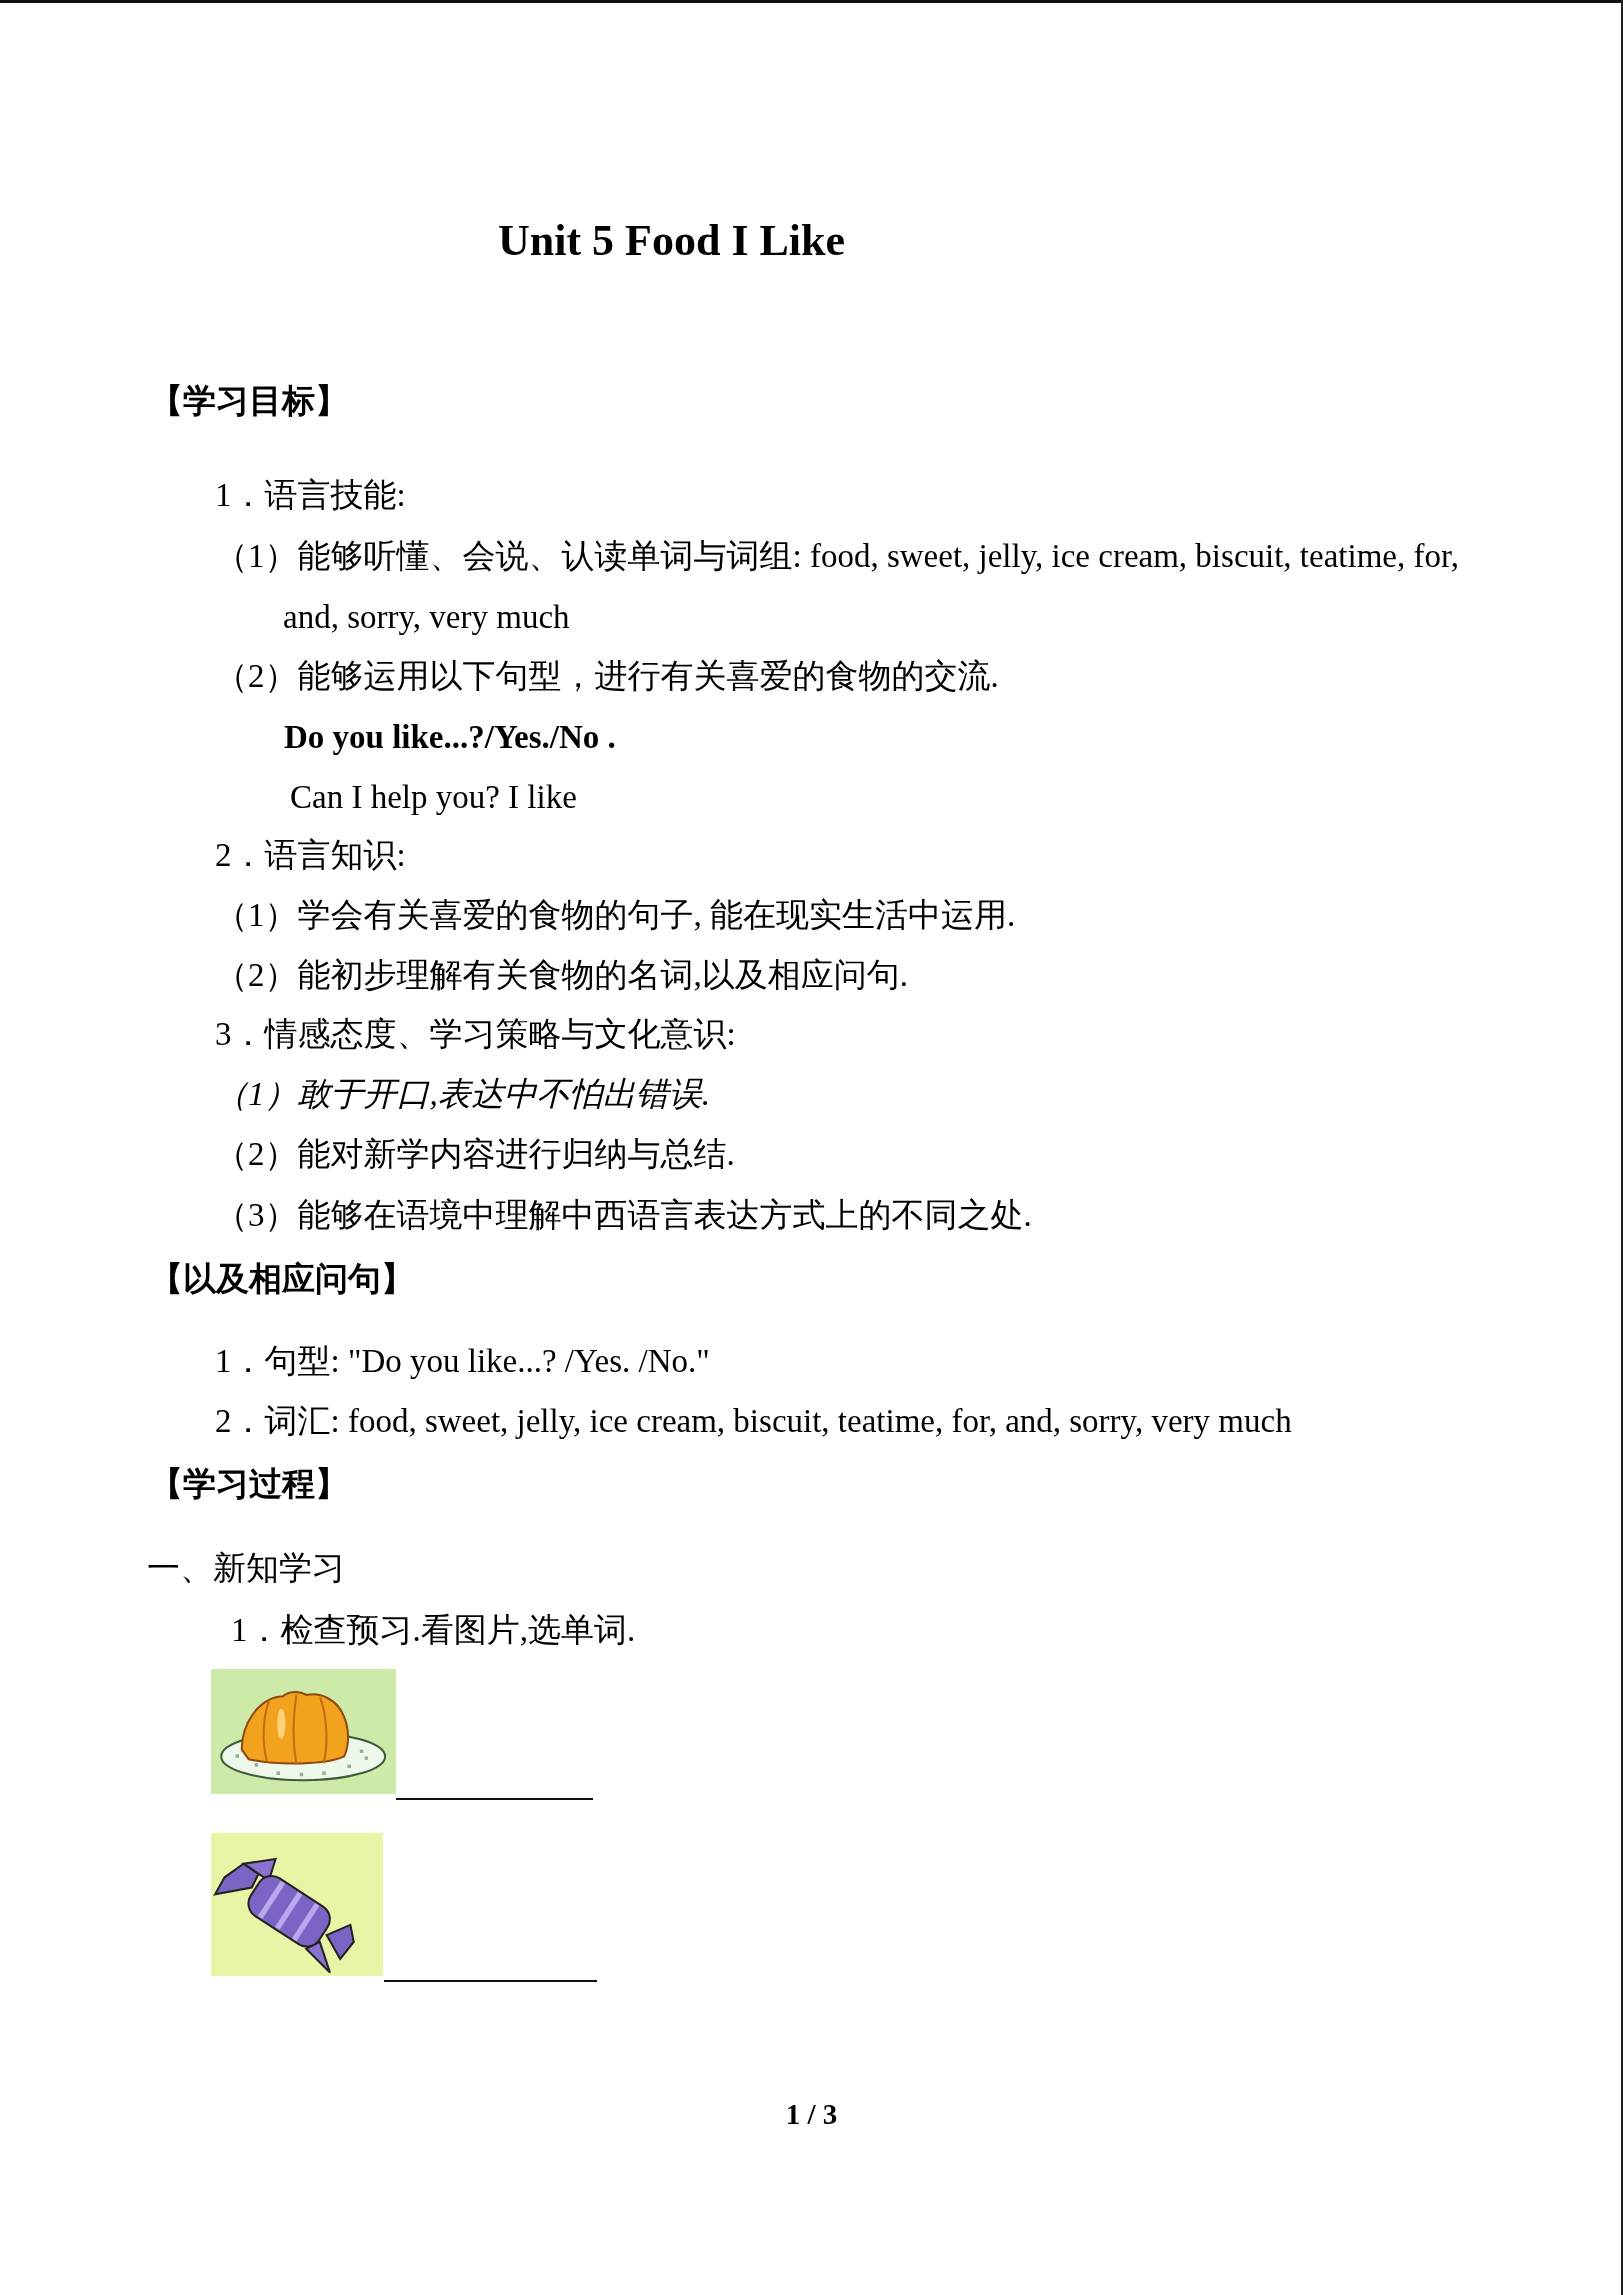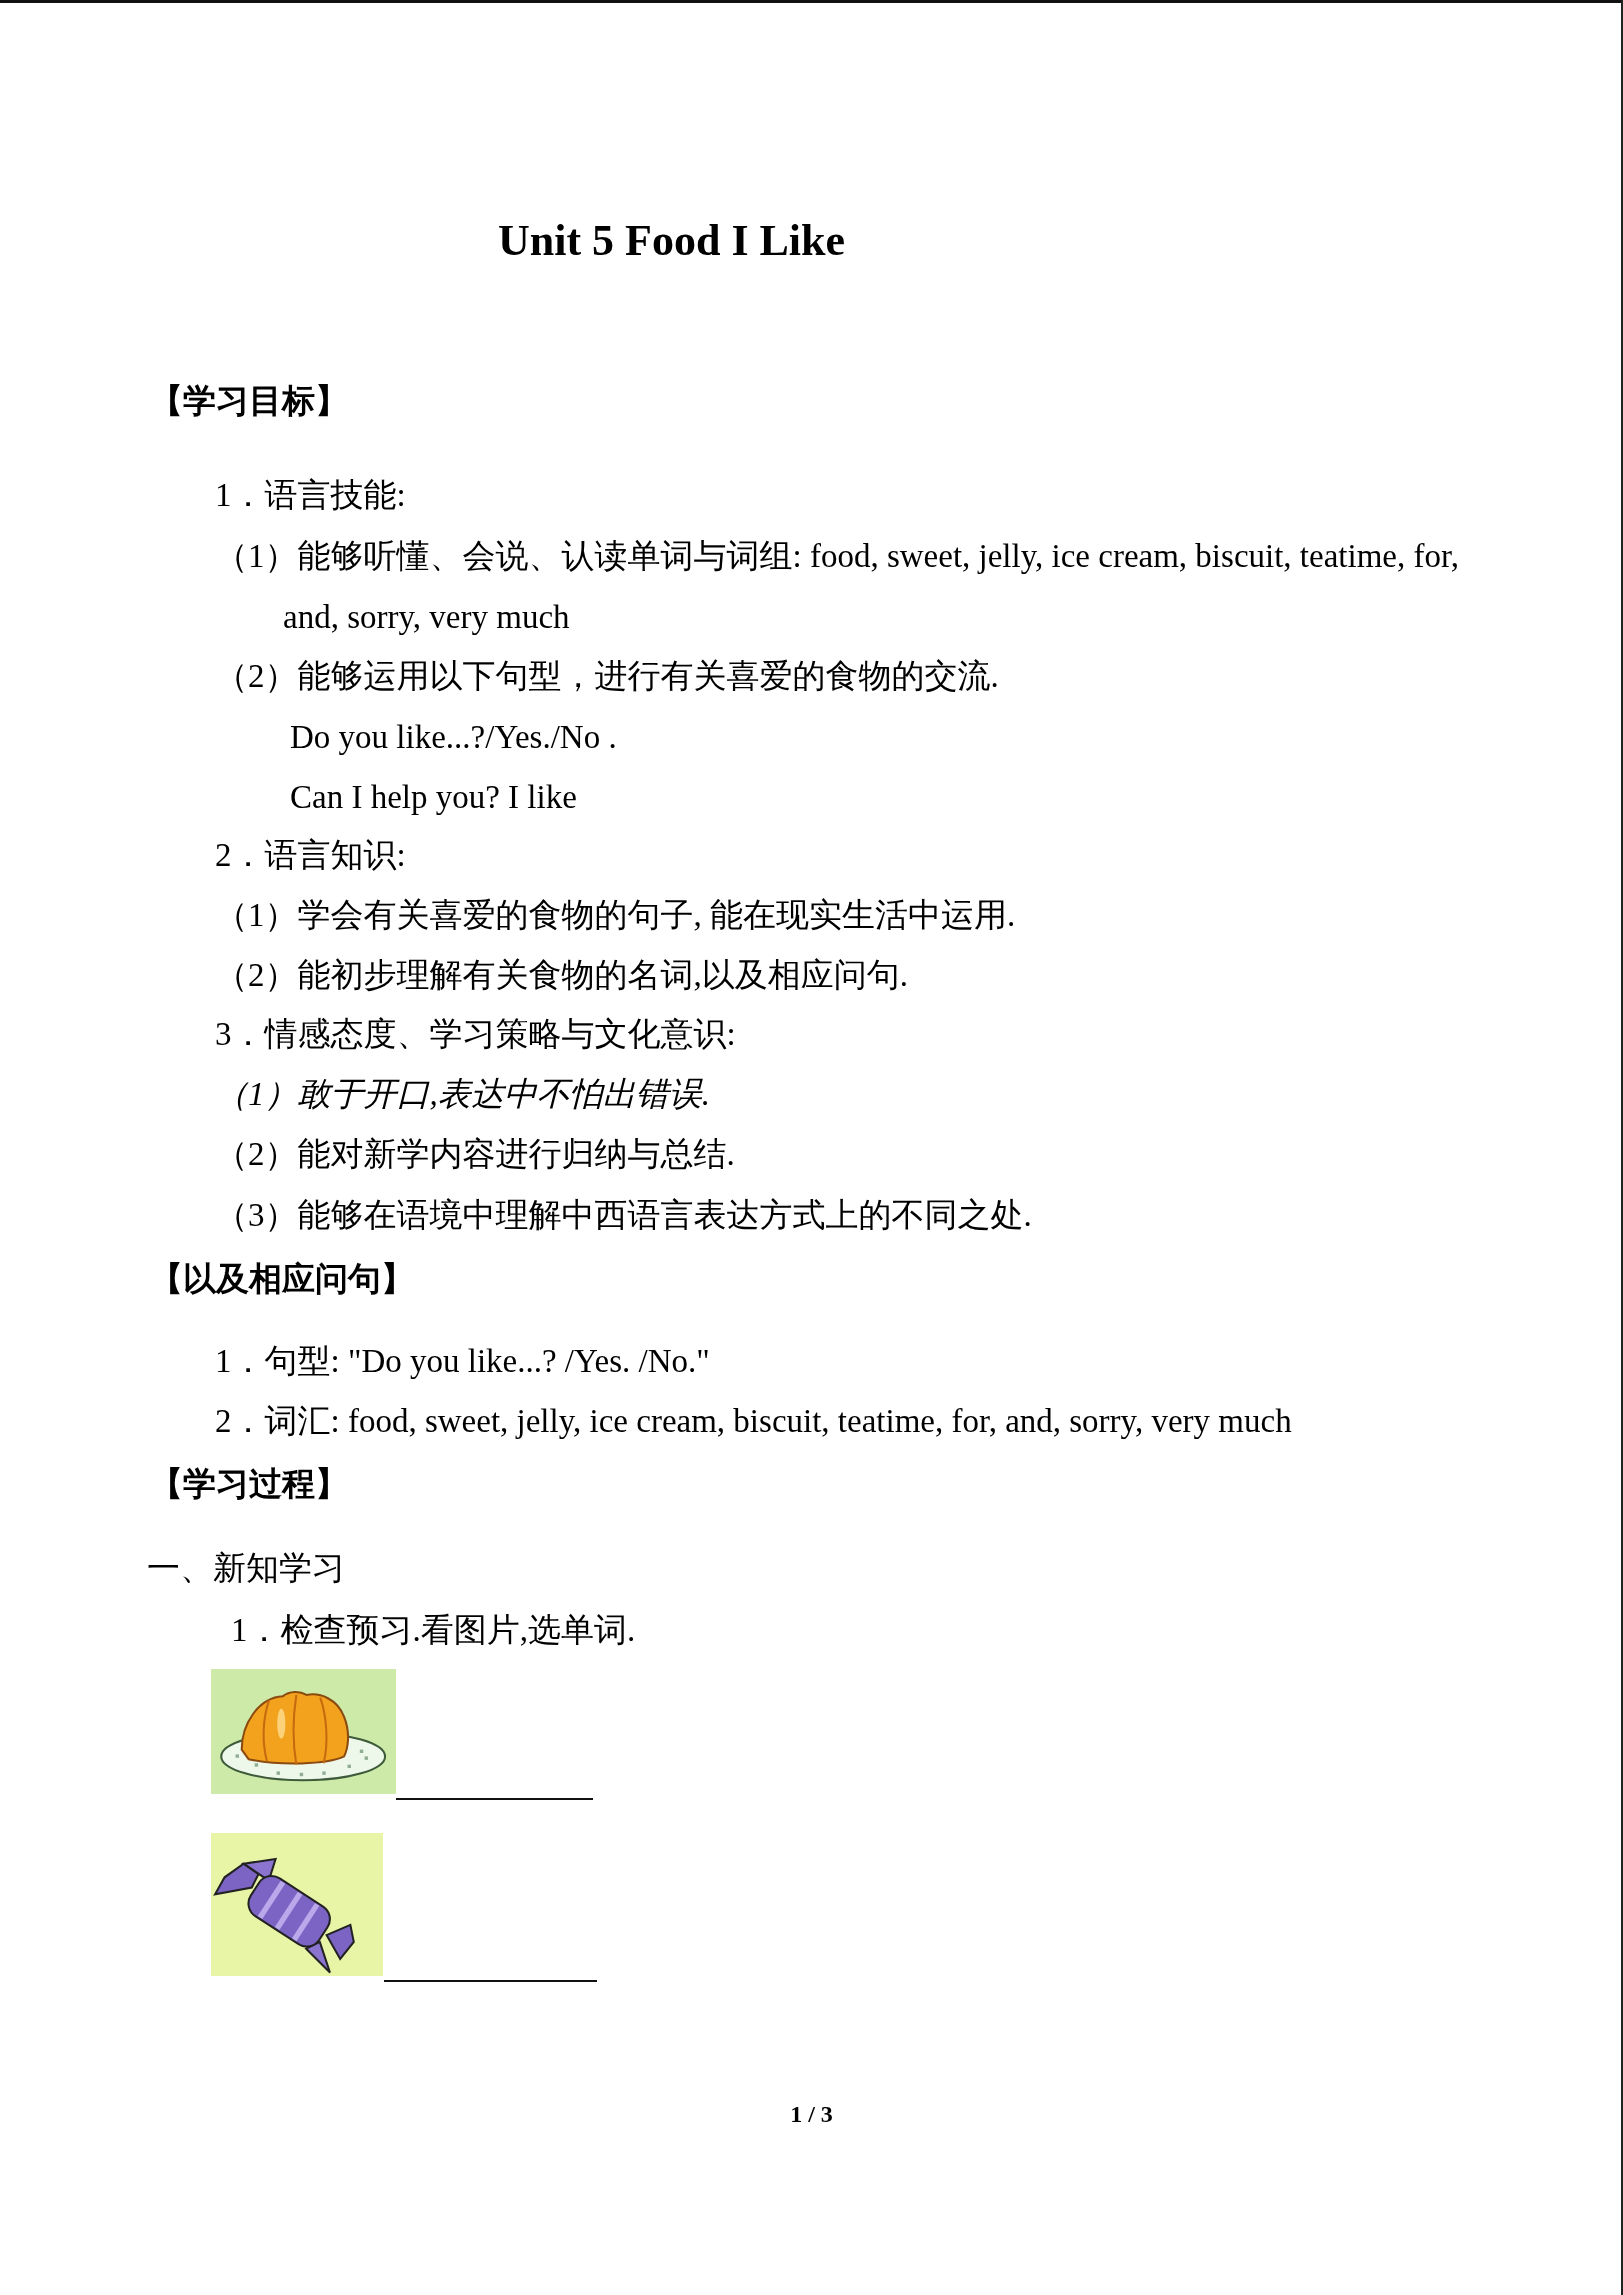--- a/index.html
+++ b/index.html
@@ -18,38 +18,38 @@
   .title {
     position: absolute; left: 0; width: 1343px; top: 219px; text-align: center;
     font-size: 44px; line-height: 44px; font-weight: bold; white-space: nowrap;
     font-family: "Liberation Serif", "DejaVu Serif", serif;
   }
   .heading { font-weight: bold; }
   .pic { position: absolute; overflow: hidden; }
   .blank { position: absolute; height: 2px; background: #111; }
   .footer {
     position: absolute; left: 0; width: 1623px; top: 2103px; text-align: center;
-    font-size: 24px; line-height: 23px; font-weight: bold;
+    font-size: 29px; line-height: 23px; font-weight: bold;
     font-family: "Liberation Serif", "DejaVu Serif", serif;
   }
 </style>
 </head>
 <body>
 
 <div class="edge-top"></div>
 <div class="edge-right"></div>
 
 <div class="title">Unit 5 Food I Like</div>
 
 <div class="line heading" style="left:150px; top:385px;">【学习目标】</div>
 <div class="line" style="left:215px; top:479px;">1．语言技能:</div>
 <div class="line" style="left:215px; top:540px;">（1）能够听懂、会说、认读单词与词组: food, sweet, jelly, ice cream, biscuit, teatime, for,</div>
 <div class="line" style="left:283px; top:601px;">and, sorry, very much</div>
 <div class="line" style="left:215px; top:660px;">（2）能够运用以下句型，进行有关喜爱的食物的交流.</div>
-<div class="line" style="left:290px; top:721px;">Do you like...?/Yes./No .</div>
+<div class="line" style="left:284px; top:721px;font-weight:bold;">Do you like...?/Yes./No .</div>
 <div class="line" style="left:290px; top:781px;">Can I help you? I like</div>
 <div class="line" style="left:215px; top:839px;">2．语言知识:</div>
 <div class="line" style="left:215px; top:899px;">（1）学会有关喜爱的食物的句子, 能在现实生活中运用.</div>
 <div class="line" style="left:215px; top:959px;">（2）能初步理解有关食物的名词,以及相应问句.</div>
 <div class="line" style="left:215px; top:1018px;">3．情感态度、学习策略与文化意识:</div>
 <div class="line" style="left:215px; top:1078px;font-style:italic;">（1）敢于开口,表达中不怕出错误.</div>
 <div class="line" style="left:215px; top:1138px;">（2）能对新学内容进行归纳与总结.</div>
 <div class="line" style="left:215px; top:1199px;">（3）能够在语境中理解中西语言表达方式上的不同之处.</div>
 
 <div class="line heading" style="left:150px; top:1263px;">【以及相应问句】</div>

